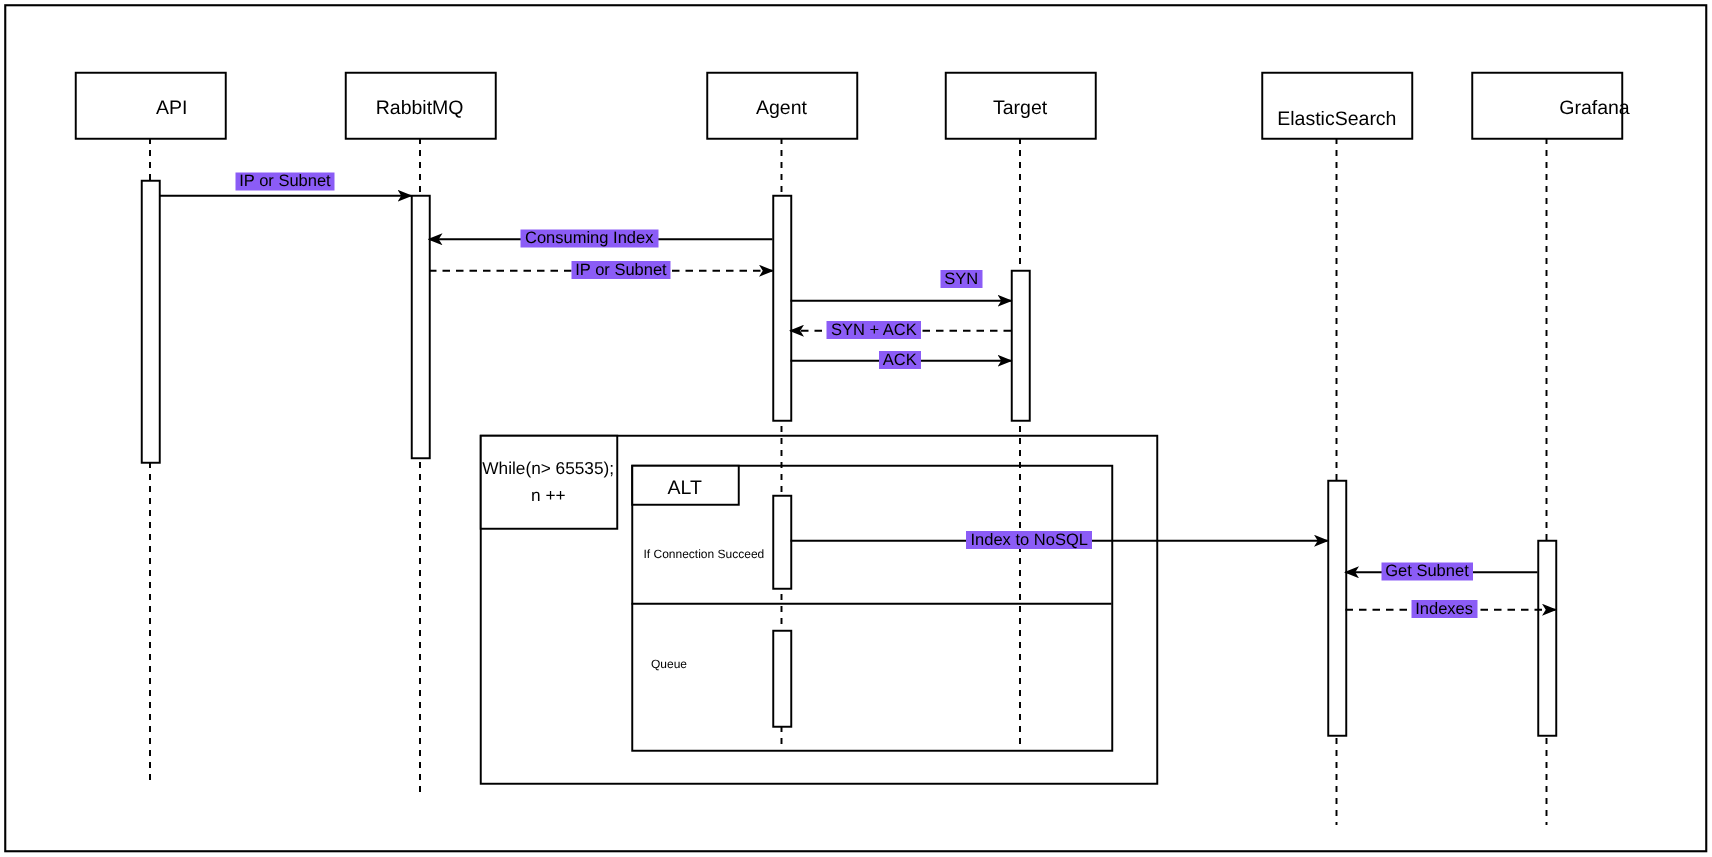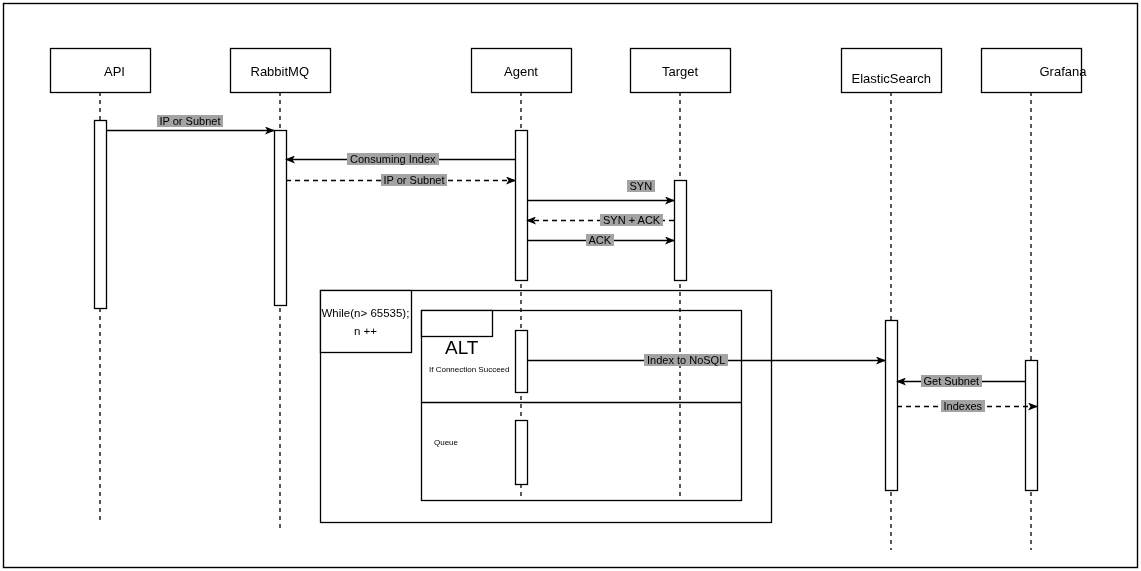--- a/index.html
+++ b/index.html
@@ -28,27 +28,26 @@
     font-family: "Liberation Sans", sans-serif;
     pointer-events: none;
   }
   .participant-label {
     font-size: 13px;
     text-align: center;
     line-height: 1;
   }
   .msg-label {
     font-size: 11px;
-    background: #a3a3a3;
+    background: #8b5cf6;
     padding: 0 3px;
     text-align: center;
   }
   .frag-label {
-    font-size: 19px;
-    margin-top: 20px;
+    font-size: 13px;
   }
   .guard-label {
     font-size: 8px;
     text-align: left;
     margin-top: 17px;
   }
   .note-label {
     font-size: 11.5px;
     text-align: right;
     line-height: 1.25;
@@ -118,21 +117,21 @@
   <div id="labels-layer">
       <div class="lbl note-label" style="left: 321.5px; top: 306px;">While(n&gt; 65535);</div>
       <div class="lbl note-label" style="left: 354px; top: 324px;">n ++</div>
       <div class="lbl frag-label" style="left: 445px; top: 316.5px;">ALT</div>
       <div class="lbl guard-label" style="left: 429px; top: 347.5px;">If Connection Succeed</div>
       <div class="lbl guard-label" style="left: 434px; top: 420.5px;">Queue</div>
       <div class="lbl msg-label" style="left: 156.5px; top: 115px;">IP or Subnet</div>
       <div class="lbl msg-label" style="left: 347px; top: 153px;">Consuming Index</div>
       <div class="lbl msg-label" style="left: 380.5px; top: 174px;">IP or Subnet</div>
       <div class="lbl msg-label" style="left: 585.5px; top: 180px; margin-left: 41px;">SYN</div>
-      <div class="lbl msg-label" style="left: 600px; top: 214px;">SYN + ACK</div>
+      <div class="lbl msg-label" style="left: 551px; top: 214px;">SYN + ACK</div>
       <div class="lbl msg-label" style="left: 585.5px; top: 234px;">ACK</div>
       <div class="lbl msg-label" style="left: 644px; top: 354px;">Index to NoSQL</div>
       <div class="lbl msg-label" style="left: 920.5px; top: 375px;">Get Subnet</div>
       <div class="lbl msg-label" style="left: 940.5px; top: 400px;">Indexes</div>
       <div class="lbl participant-label" style="left: 104px; top: 64.5px;">API</div>
       <div class="lbl participant-label" style="left: 250.5px; top: 64.5px;">RabbitMQ</div>
       <div class="lbl participant-label" style="left: 504px; top: 64.5px;">Agent</div>
       <div class="lbl participant-label" style="left: 662px; top: 64.5px;">Target</div>
       <div class="lbl participant-label" style="left: 851.5px; top: 72px;">ElasticSearch</div>
       <div class="lbl participant-label" style="left: 1007.5px; top: 64.5px; margin-left: 32px;">Grafana</div>

